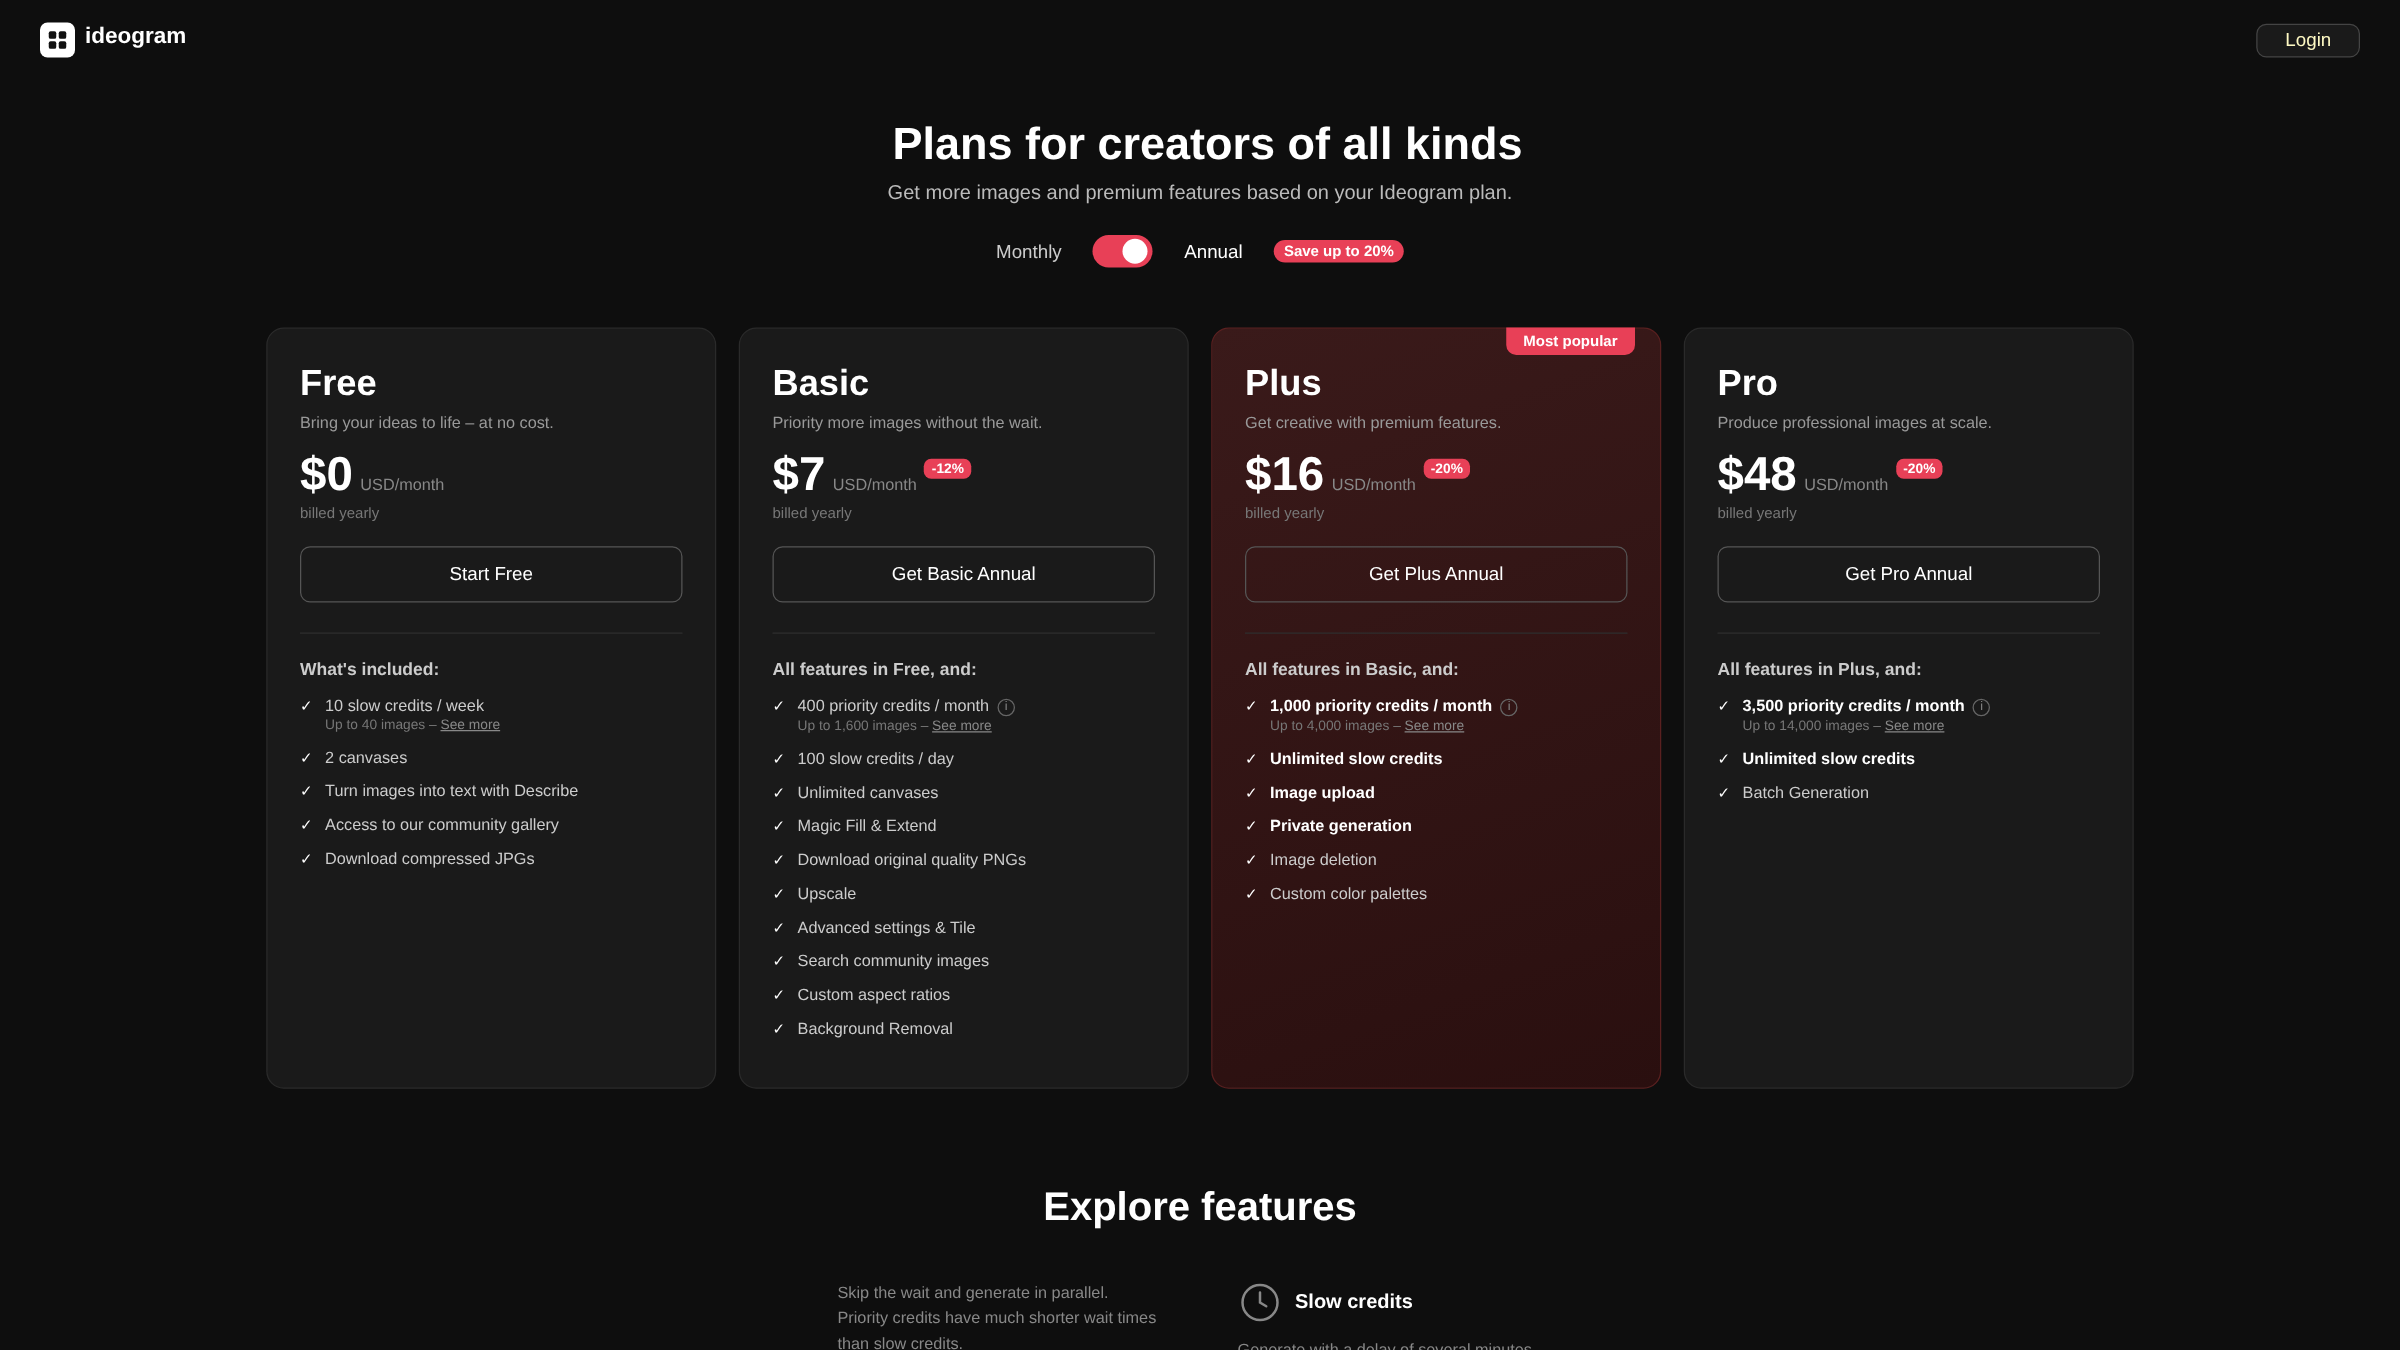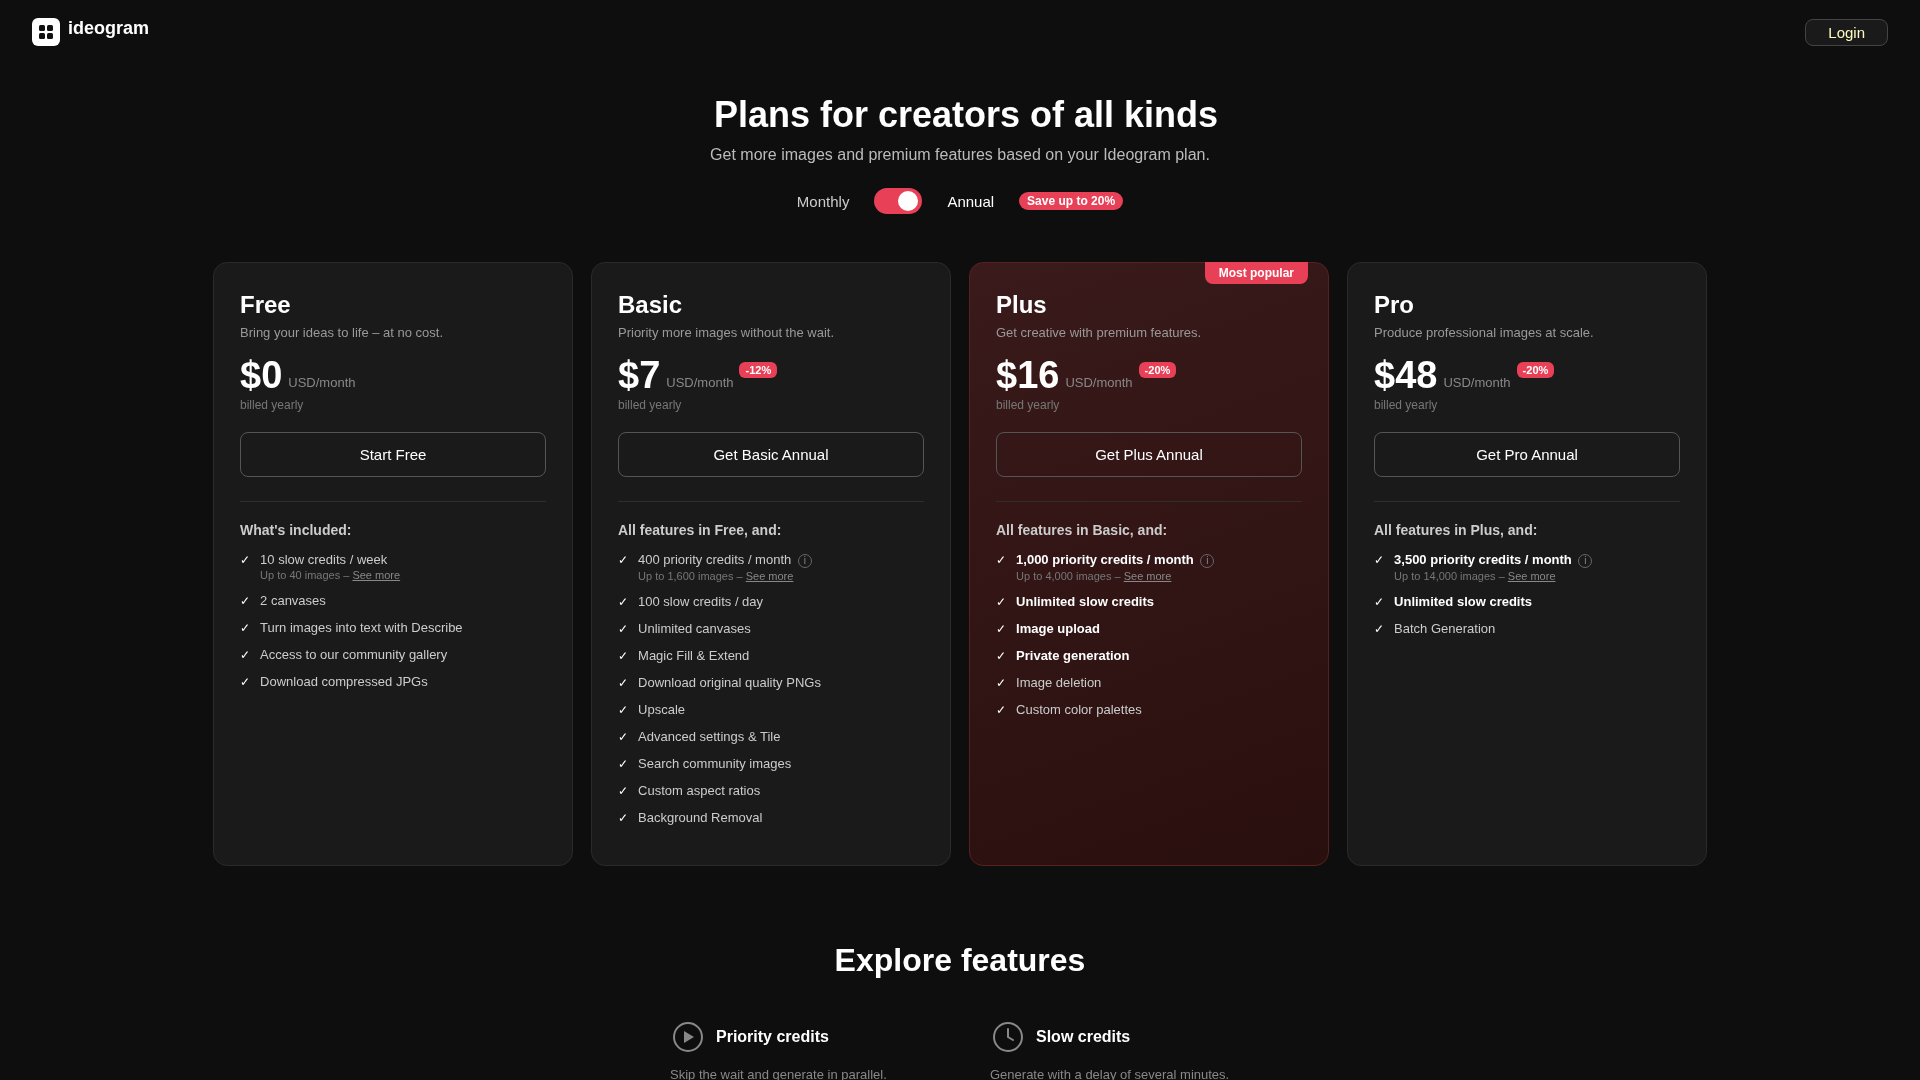--- a/index.html
+++ b/index.html
@@ -114,21 +114,21 @@
       position: absolute;
       top: -1px; right: 20px;
       background: #e84057;
       color: #fff;
       font-size: 12px;
       font-weight: 700;
       padding: 4px 14px;
       border-radius: 0 0 8px 8px;
     }
     .plan-name {
-      font-size: 24px;
+      font-size: 29px;
       font-weight: 700;
       margin-bottom: 6px;
     }
     .plan-desc {
       font-size: 13px;
       color: #999;
       margin-bottom: 16px;
     }
     .price-row {
       display: flex;
@@ -478,27 +478,20 @@
         
         
       </div>
     </div></div>
   </div>
 
 <div class="explore-section">
   <h2>Explore features</h2>
   <div class="explore-grid" id="explore-container">
       <div class="explore-item">
-    <div class="explore-item-header">
-      <svg viewBox="0 0 36 36" fill="none" xmlns="http://www.w3.org/2000/svg" class="explore-icon">
-        <circle cx="18" cy="18" r="14" stroke="#888" stroke-width="2"></circle>
-        <path d="M14 12l10 6-10 6V12z" fill="#888"></path>
-       </svg>
-      <span class="explore-item-title">Priority credits</span>
-    </div>
     <p class="explore-item-desc">Skip the wait and generate in parallel. Priority credits have much shorter wait times than slow credits.</p>
   </div>
       <div class="explore-item">
     <div class="explore-item-header">
       <svg viewBox="0 0 36 36" fill="none" xmlns="http://www.w3.org/2000/svg" class="explore-icon">
         <circle cx="18" cy="18" r="14" stroke="#888" stroke-width="2"></circle>
         <path d="M18 10v8l5 3" stroke="#888" stroke-width="2" stroke-linecap="round"></path>
        </svg>
       <span class="explore-item-title">Slow credits</span>
     </div>

